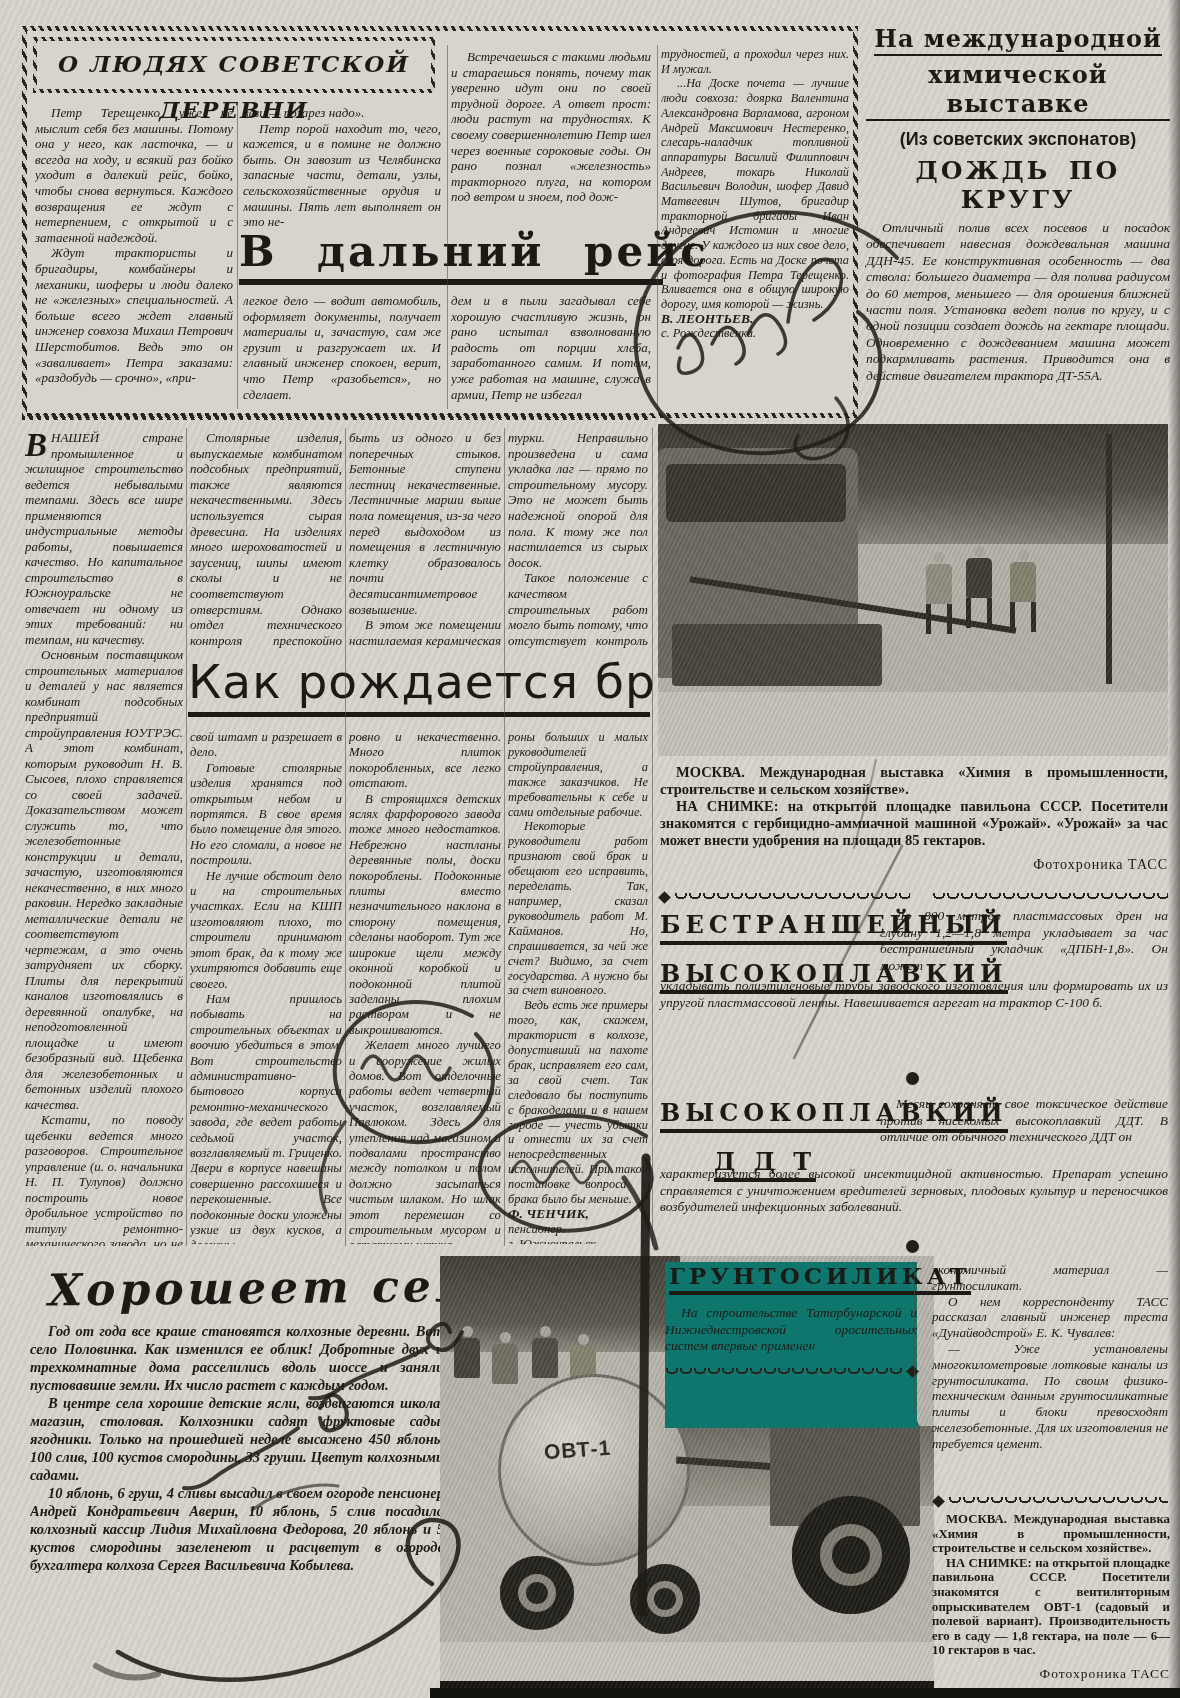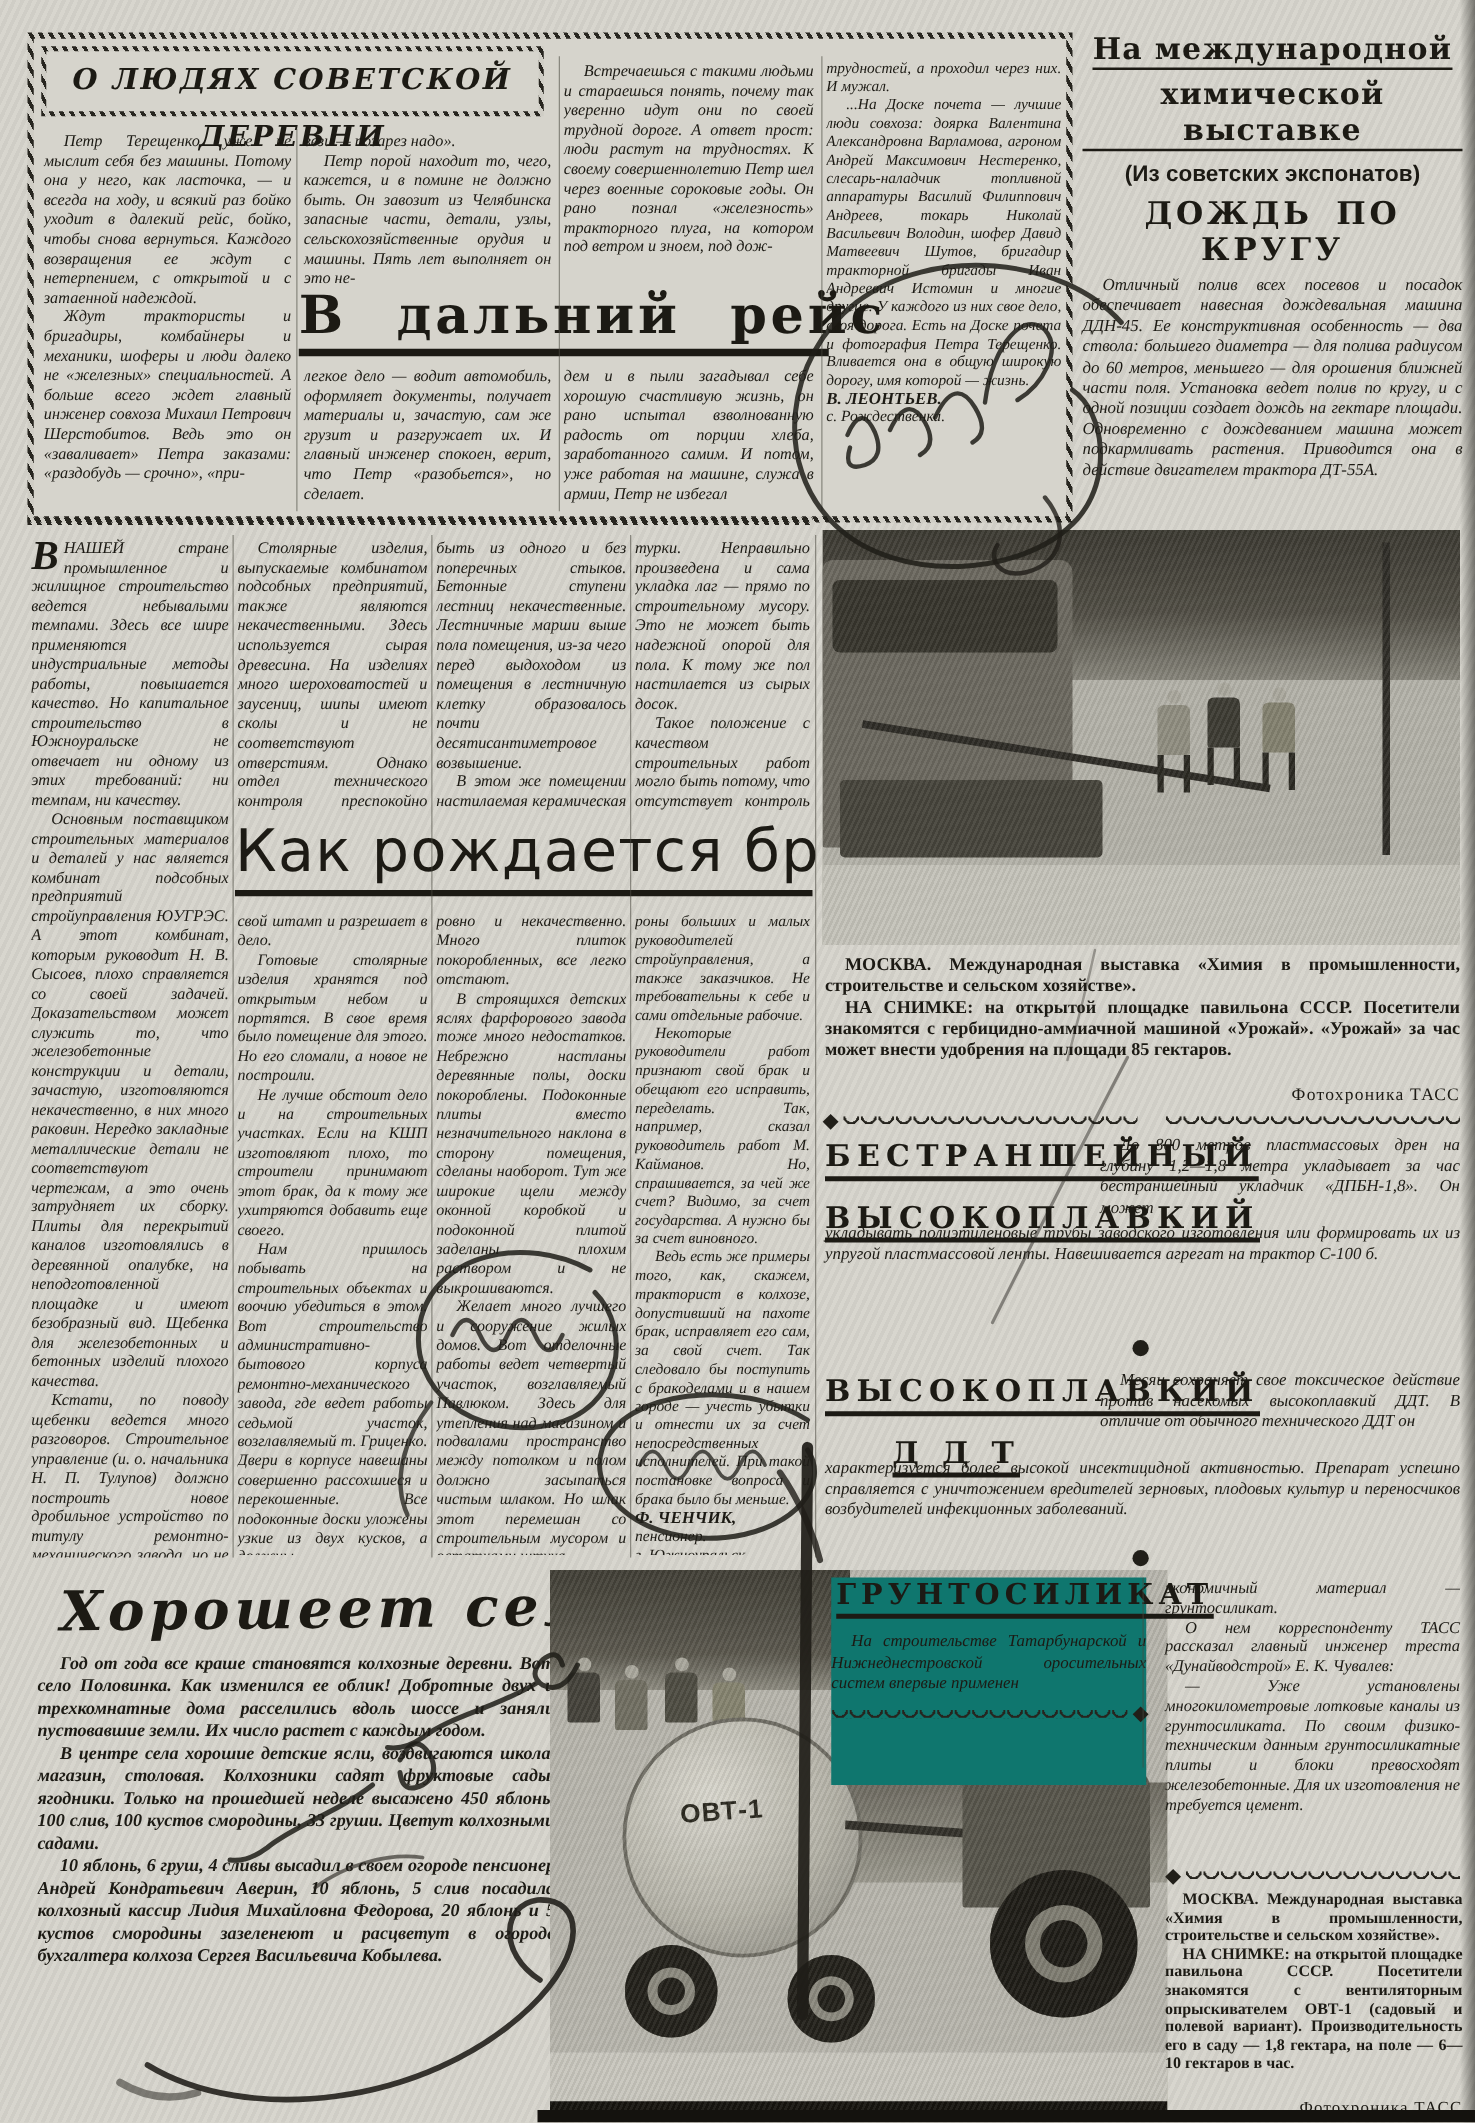--- a/index.html
+++ b/index.html
@@ -37,21 +37,21 @@
   .sigR{text-align:right;font-weight:700;font-size:13.5px;margin-top:8px;}
   .sigr2{text-align:right;font-size:12.5px;}
   .sigl{text-align:left;font-size:12.5px;margin-top:2px;}
   
   .sec-h{font-family:"DejaVu Serif",serif;font-weight:700;font-size:24px;letter-spacing:5px;white-space:nowrap;}
   .sec-h span{display:inline-block;border-bottom:4px solid #1c1a14;padding-bottom:2px;}
   .secbody{font-size:13.5px;line-height:16.5px;}
   
   .cap1 p{margin:0;text-align:justify;font-weight:700;font-size:14.5px;line-height:17px;text-indent:16px;}
   .cap2 p{margin:0;text-align:justify;font-weight:700;font-size:12.8px;line-height:14.6px;text-indent:14px;}
-  .credit{text-align:right;font-size:14px;font-weight:400;letter-spacing:1px;margin-top:20px;}
+  .credit{text-align:right;font-size:14px;font-weight:400;letter-spacing:1px;margin-top:8px;}
   
   .selo-h{font-family:"DejaVu Serif",serif;font-style:italic;font-weight:700;font-size:44px;letter-spacing:4px;transform:rotate(-.6deg);}
   .selobody p{margin:0;text-align:justify;text-indent:18px;font-weight:700;font-size:14.5px;line-height:18px;}
   
   .photo{position:absolute;overflow:hidden;background:#b3b1a8;}
   .grain{position:absolute;inset:0;background:repeating-linear-gradient(115deg, rgba(255,255,255,.06) 0 2px, rgba(0,0,0,.06) 2px 4px);pointer-events:none;}
   .person{position:absolute;}
   .person .head{width:11px;height:11px;border-radius:50%;margin:0 auto;}
   .person .torso{width:26px;height:40px;border-radius:5px 5px 2px 2px;margin:1px auto 0;}
   .person .legs{width:16px;height:30px;margin:0 auto;border-left:5px solid #2b2922;border-right:5px solid #2b2922;}

